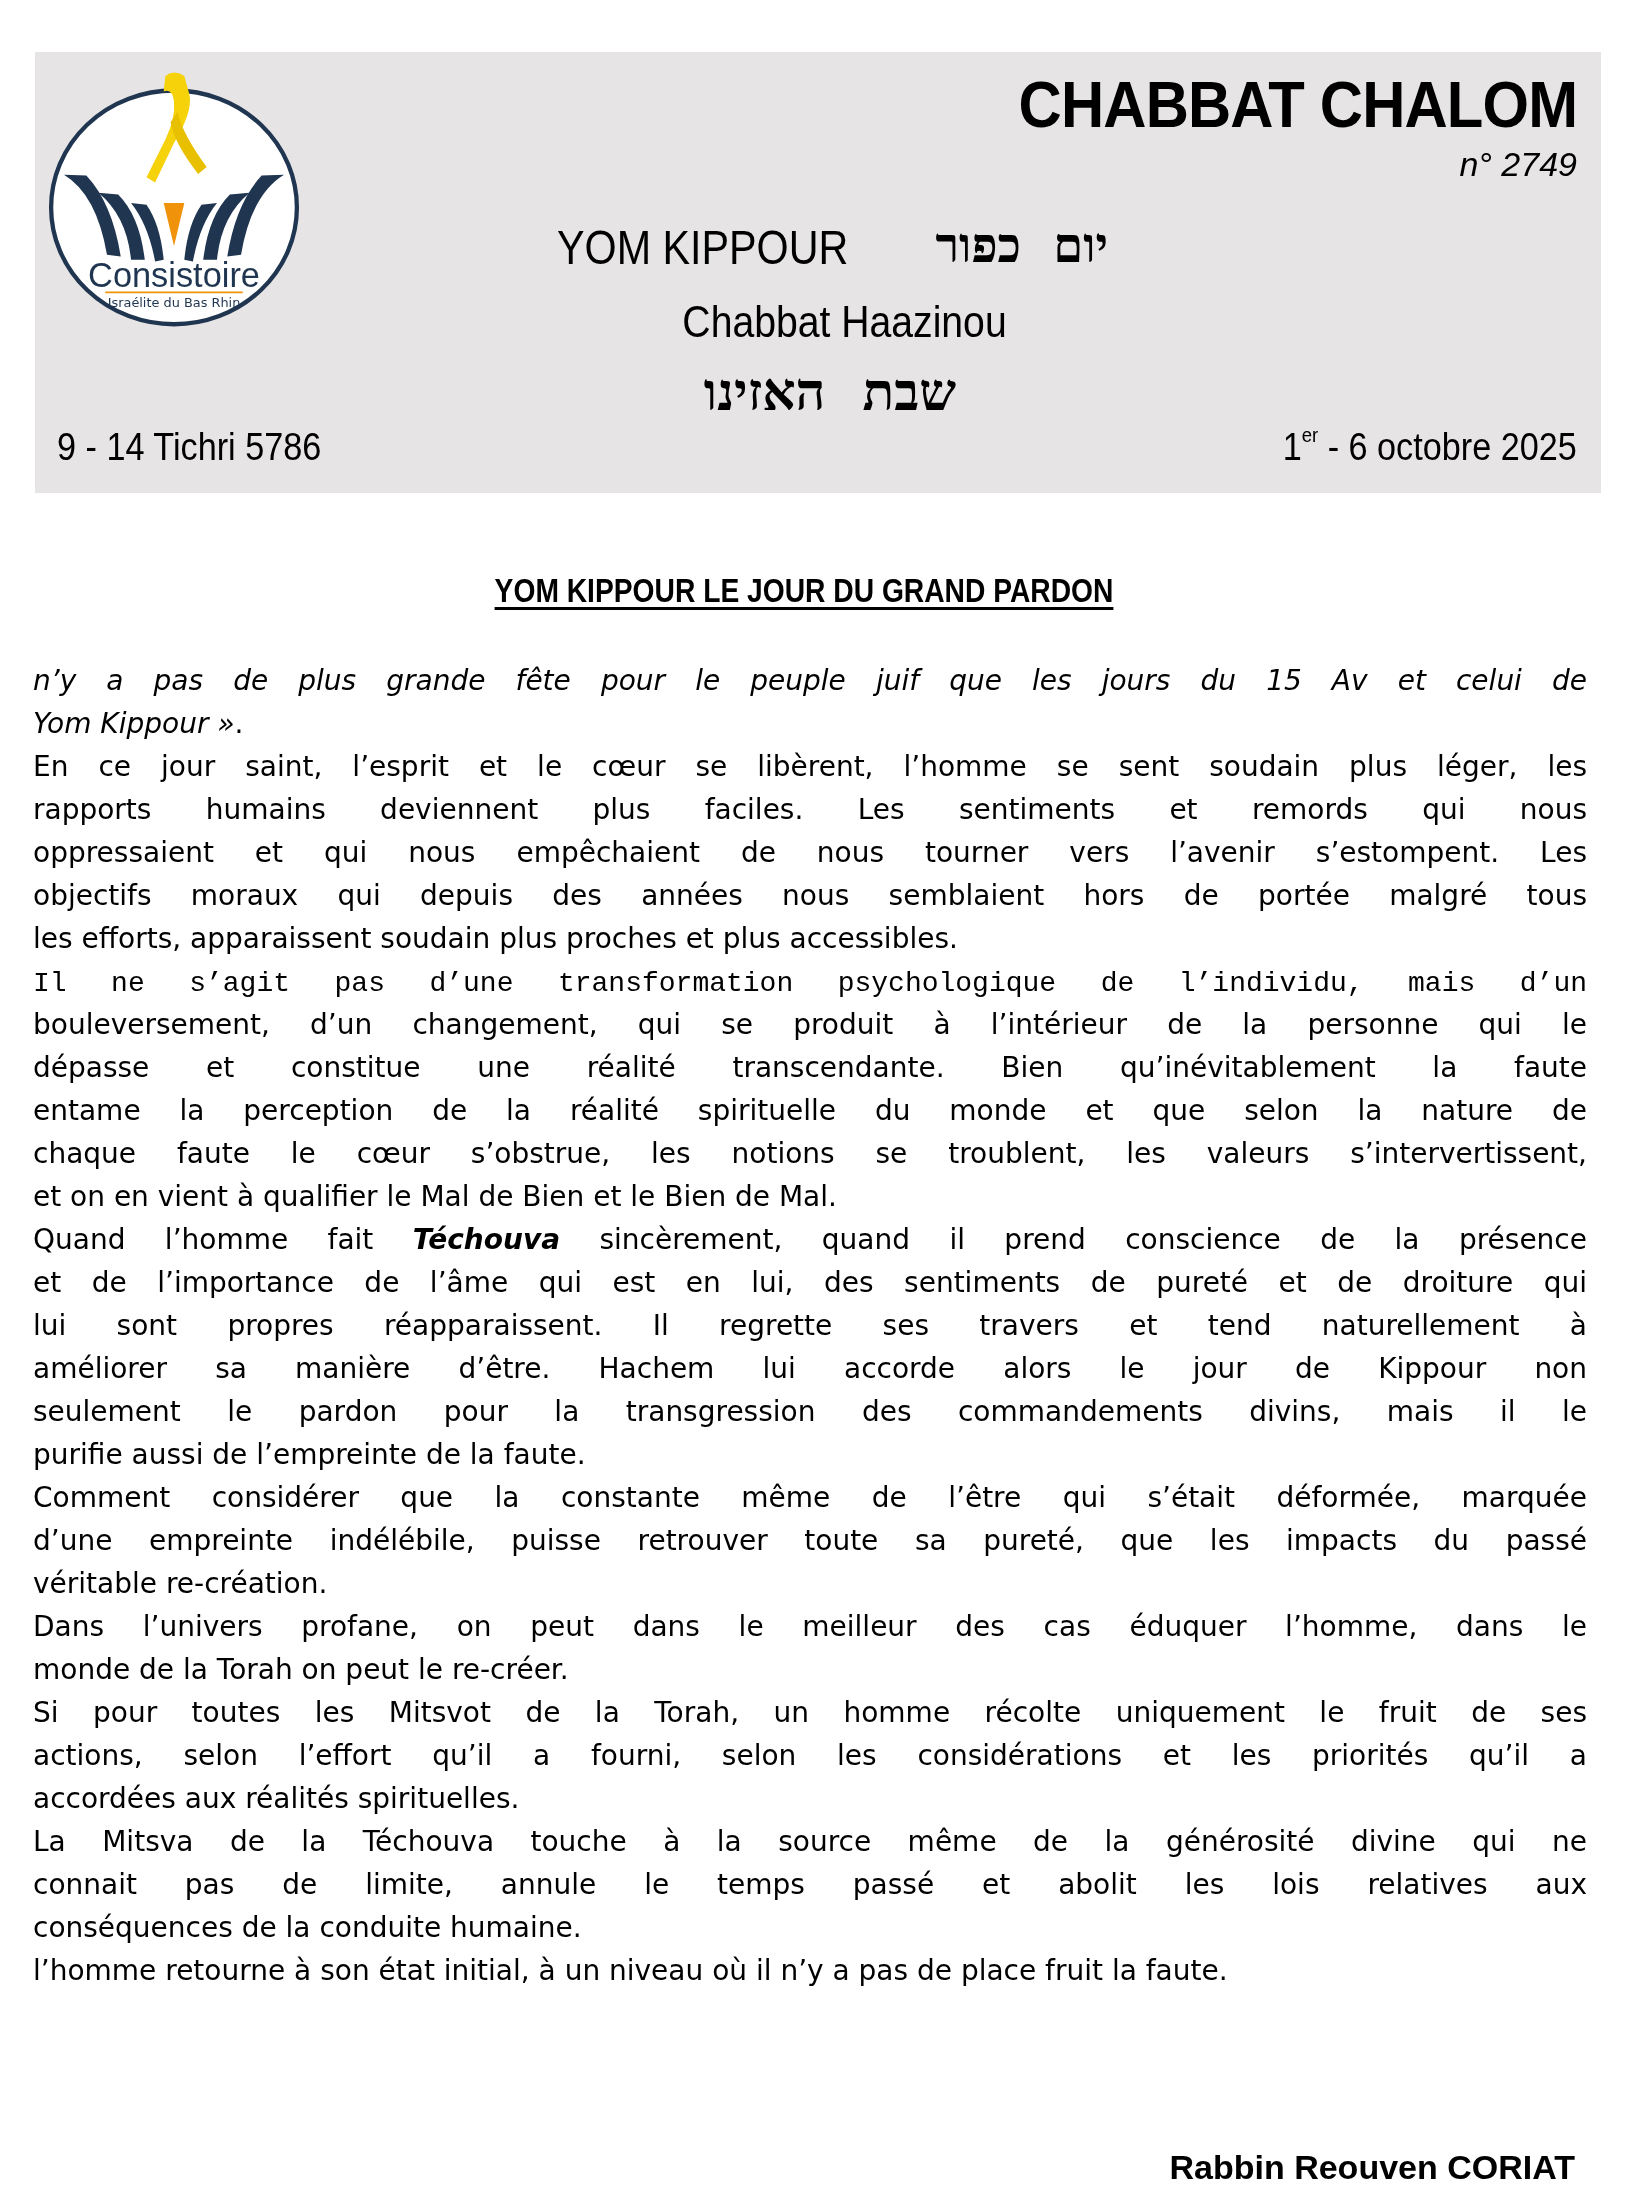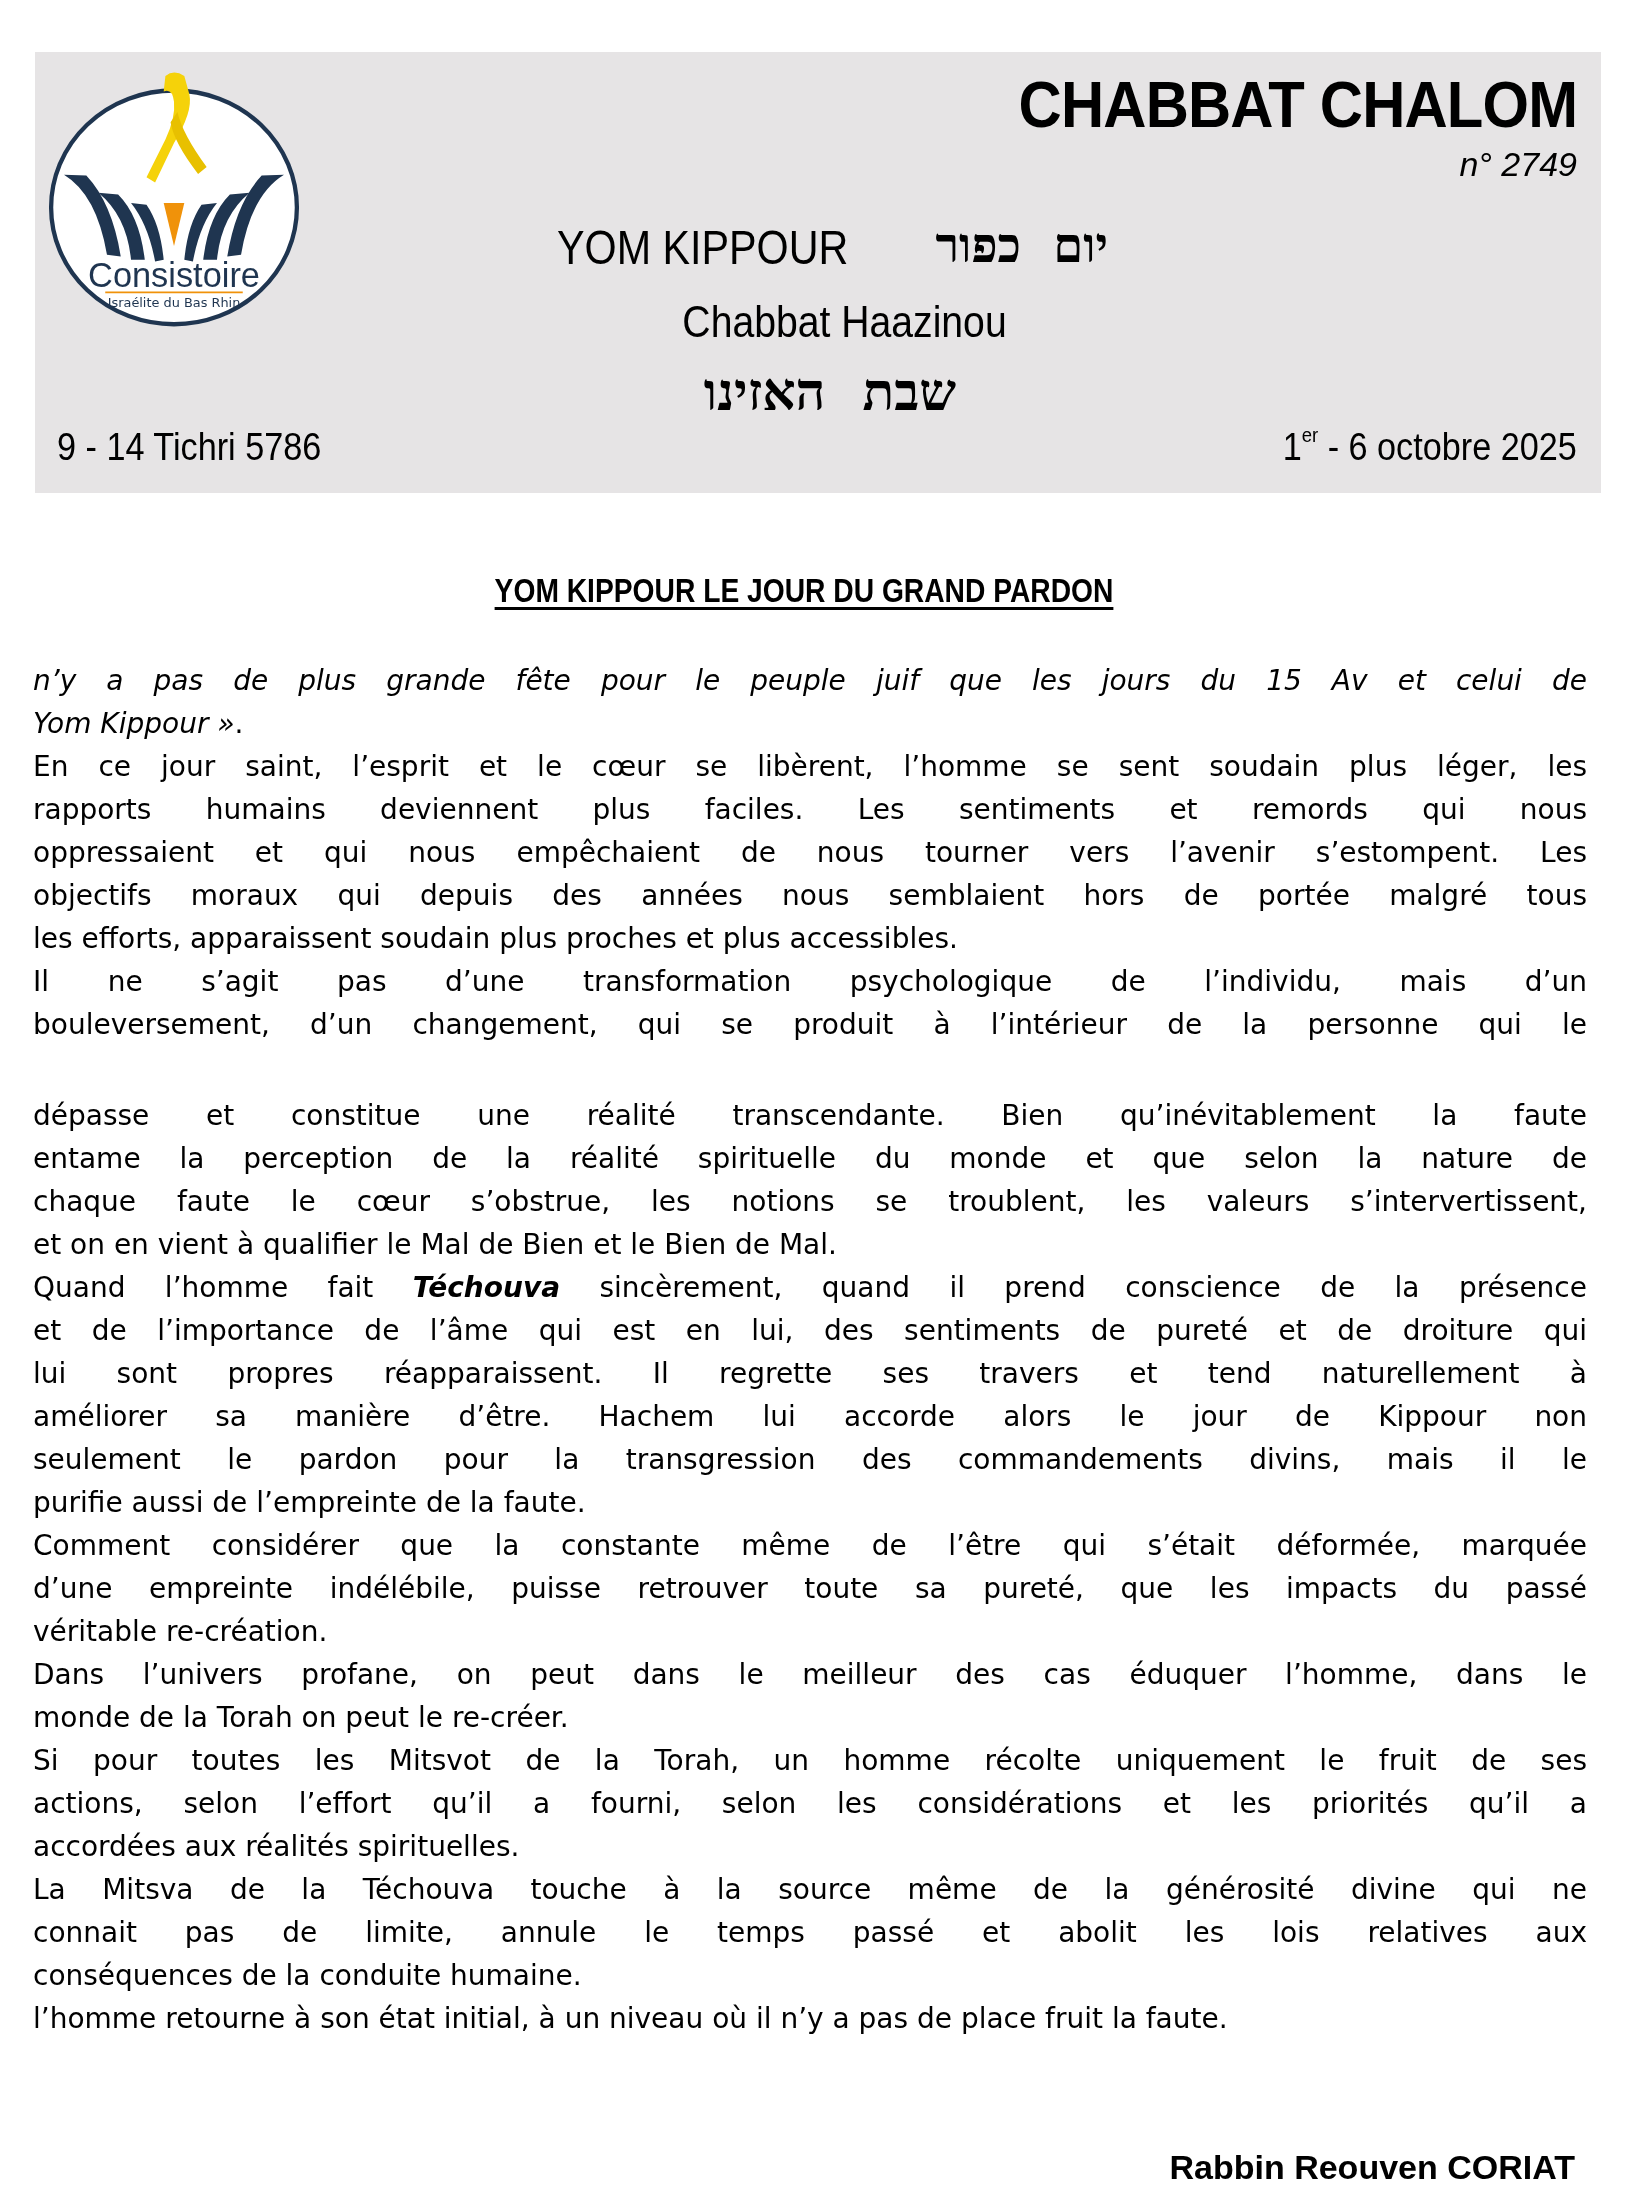--- a/index.html
+++ b/index.html
@@ -57,23 +57,23 @@
 <div class="abs article-title">YOM KIPPOUR LE JOUR DU GRAND PARDON</div>
 
 <div class="body-text" id="body-text">
     <span class="line" style="display: block; white-space: nowrap; text-align: left;"><span style="word-spacing: 0px;"><span></span><span class="it">n’y a pas de plus grande fête pour le peuple juif que les jours du 15 Av et celui de</span><span></span></span></span>
     <span class="line last" style="display: block; white-space: nowrap; text-align: left;"><span><span></span><span class="it">Yom Kippour »</span><span>.</span></span></span>
     <span class="line" style="display: block; white-space: nowrap; text-align: left;"><span style="word-spacing: 0px;"><span>En ce jour saint, l’esprit et le cœur se libèrent, l’homme se sent soudain plus léger, les</span></span></span>
     <span class="line" style="display: block; white-space: nowrap; text-align: left;"><span style="word-spacing: 0px;"><span>rapports humains deviennent plus faciles. Les sentiments et remords qui nous</span></span></span>
     <span class="line" style="display: block; white-space: nowrap; text-align: left;"><span style="word-spacing: 0px;"><span>oppressaient et qui nous empêchaient de nous tourner vers l’avenir s’estompent. Les</span></span></span>
     <span class="line" style="display: block; white-space: nowrap; text-align: left;"><span style="word-spacing: 0px;"><span>objectifs moraux qui depuis des années nous semblaient hors de portée malgré tous</span></span></span>
     <span class="line last" style="display: block; white-space: nowrap; text-align: left;"><span><span>les efforts, apparaissent soudain plus proches et plus accessibles.</span></span></span>
-    <span class="line" style="display: block; white-space: nowrap; text-align: left;"><span style="word-spacing: 0px;"><span>Il ne s’agit pas d’une transformation psychologique de l’individu, mais d’un</span></span></span>
+    <span class="line" style="display: block; white-space: nowrap; text-align: left;"><span style="word-spacing: 0px; font-family: Liberation Mono, monospace;"><span>Il ne s’agit pas d’une transformation psychologique de l’individu, mais d’un</span></span></span>
     <span class="line" style="display: block; white-space: nowrap; text-align: left;"><span style="word-spacing: 0px;"><span>bouleversement, d’un changement, qui se produit à l’intérieur de la personne qui le</span></span></span>
-    <span class="line" style="display: block; white-space: nowrap; text-align: left; margin-top: 48px;"><span style="word-spacing: 0px;"><span>dépasse et constitue une réalité transcendante. Bien qu’inévitablement la faute</span></span></span>
+    <span class="line" style="display: block; white-space: nowrap; text-align: left;"><span style="word-spacing: 0px;"><span>dépasse et constitue une réalité transcendante. Bien qu’inévitablement la faute</span></span></span>
     <span class="line" style="display: block; white-space: nowrap; text-align: left;"><span style="word-spacing: 0px;"><span>entame la perception de la réalité spirituelle du monde et que selon la nature de</span></span></span>
     <span class="line" style="display: block; white-space: nowrap; text-align: left;"><span style="word-spacing: 0px;"><span>chaque faute le cœur s’obstrue, les notions se troublent, les valeurs s’intervertissent,</span></span></span>
     <span class="line last" style="display: block; white-space: nowrap; text-align: left;"><span><span>et on en vient à qualifier le Mal de Bien et le Bien de Mal.</span></span></span>
     <span class="line" style="display: block; white-space: nowrap; text-align: left;"><span style="letter-spacing: 0px;"><span>Quand l’homme fait </span><span class="bi">Téchouva</span><span> sincèrement, quand il prend conscience de la présence</span></span></span>
     <span class="line" style="display: block; white-space: nowrap; text-align: left;"><span style="word-spacing: 0px;"><span>et de l’importance de l’âme qui est en lui, des sentiments de pureté et de droiture qui</span></span></span>
     <span class="line" style="display: block; white-space: nowrap; text-align: left;"><span style="word-spacing: 0px;"><span>lui sont propres réapparaissent. Il regrette ses travers et tend naturellement à</span></span></span>
     <span class="line" style="display: block; white-space: nowrap; text-align: left;"><span style="word-spacing: 0px;"><span>améliorer sa manière d’être. Hachem lui accorde alors le jour de Kippour non</span></span></span>
     <span class="line" style="display: block; white-space: nowrap; text-align: left;"><span style="word-spacing: 0px;"><span>seulement le pardon pour la transgression des commandements divins, mais il le</span></span></span>
     <span class="line last" style="display: block; white-space: nowrap; text-align: right;"><span><span>purifie aussi de l’empreinte de la faute.</span></span></span>
     <span class="line" style="display: block; white-space: nowrap; text-align: left;"><span style="word-spacing: 0px;"><span>Comment considérer que la constante même de l’être qui s’était déformée, marquée</span></span></span>

